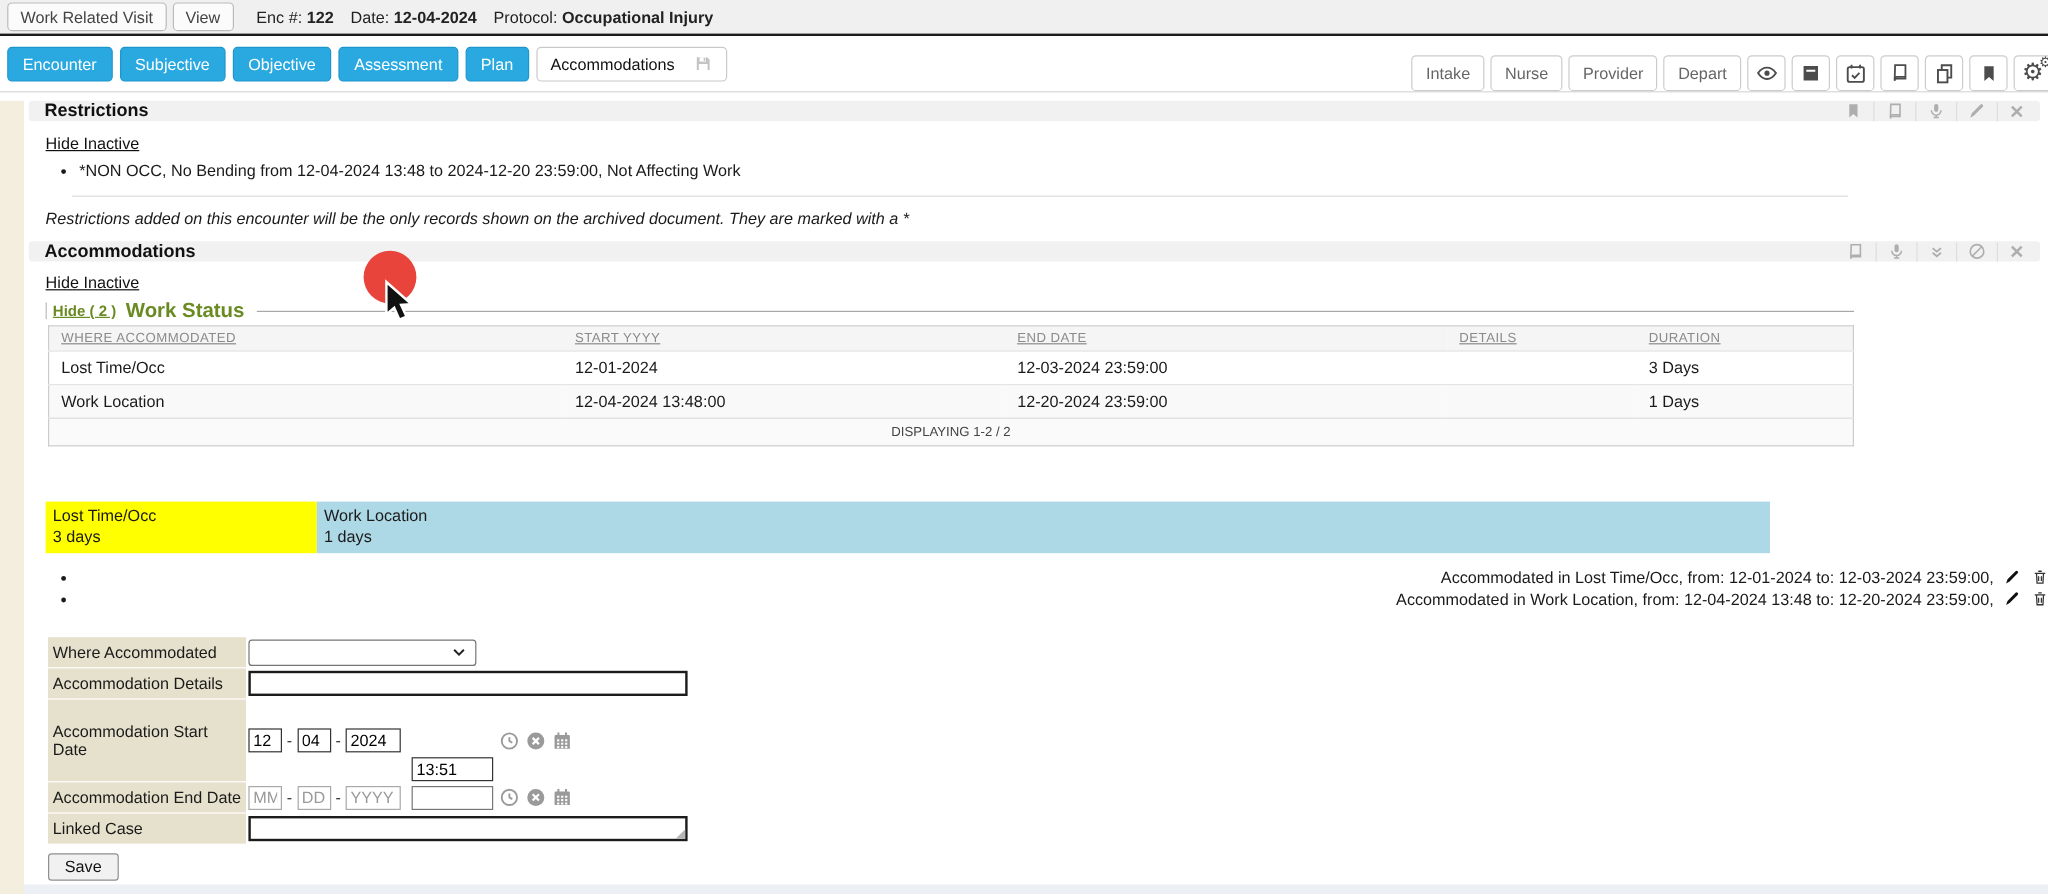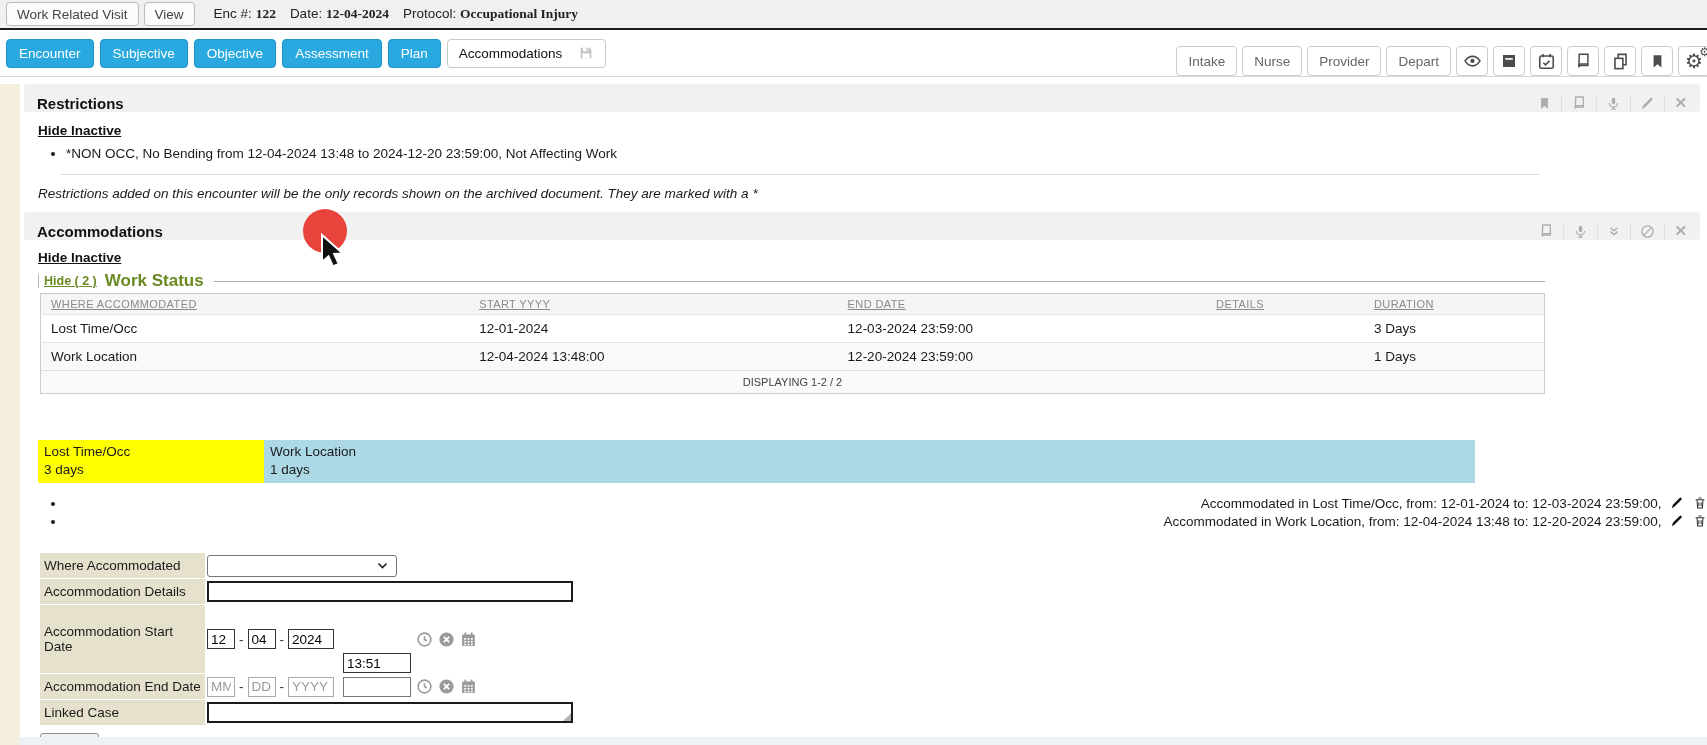--- a/index.html
+++ b/index.html
@@ -7,21 +7,21 @@
     font-family:"Liberation Sans", sans-serif; color:#1a1a1a; }
   body { position:relative; font-size:13.5px; }
 
   
   .topbar { height:30px; background:#f0f0f0; border-bottom:2px solid #1c1c1c;
     display:flex; align-items:center; padding:0 6px; }
   .tb-btn { height:24px; padding:0 10px; background:#fbfbfb; border:1px solid #bbb;
     border-radius:4px; color:#444; font-size:13.5px; margin-right:5px; cursor:pointer;
     font-family:inherit; }
   .meta { margin-left:14px; color:#222; white-space:nowrap; }
-  .meta b { font-weight:bold;font-family:Liberation Serif, serif; }
+  .meta b { font-weight:bold; }
 
   
   .tabbar { height:47px; background:#fff; border-bottom:1px solid #d8d8d8;
     display:flex; align-items:center; padding:0 6px; }
   .bluetab { height:29px; padding:0 12px; background:#29a9e0; border:1px solid #1e96cc;
     border-radius:4px; color:#fff; font-size:13.5px; margin-right:6px; cursor:pointer;
     font-family:inherit; }
   .activetab { height:29px; padding:0 11px; background:#fff; border:1px solid #c9c9c9;
     border-radius:4px; color:#111; display:flex; align-items:center; gap:16px; }
   .right-group { margin-left:auto; display:flex; align-items:center; gap:5px;margin-top:16px; }
@@ -31,30 +31,30 @@
     border-radius:4px; display:flex; align-items:center; justify-content:center;
     color:#4c4c4c; cursor:pointer; }
   .icon-btn:last-child { margin-right:-9px; }
   .gearwrap { position:relative; font-size:20px; line-height:1; color:#4c4c4c; }
   .gearwrap .gear2 { position:absolute; font-size:12px; right:-7px; top:-5px; }
 
   
   .page { position:relative; padding-left:20px; }
   .leftstrip { position:absolute; left:0; top:0; bottom:0; width:20px; background:#f3eedd; }
 
-  .secbar { margin:7px 7px 0 4px; height:28px; background:#f1f1f1; border-radius:3px;
-    display:flex; align-items:flex-end; padding:0 13px; }
+  .secbar { margin:7px 7px 0 4px; height:17px; background:#f1f1f1; border-radius:3px;
+    display:flex; align-items:center; padding:0 13px; }
   .secbar .title { font-weight:bold; font-size:15px; color:#111; }
   .sec-icons { margin-left:auto; display:flex; align-items:center; }
   .sec-icons .sep { width:1px; height:16px; background:#dedede; margin:0 9px; }
   .sec-ic { color:#aeaeae; display:flex; cursor:pointer; }
   .xmark { color:#aeaeae; font-size:15px; font-weight:bold; cursor:pointer; }
 
   .hide-link { display:inline-block; margin:11px 0 0 18px; color:#111;
-    text-decoration:underline; cursor:pointer;font-weight:bold; }
+    text-decoration:underline; cursor:pointer; }
   ul.res-list { margin:8px 0 0 46px; }
   ul.res-list li { margin-bottom:2px; }
   hr.res-div { border:none; border-top:1px solid #ddd; margin:13px 167px 0 40px; }
   .note { margin:11px 0 0 18px; font-style:italic; }
 
   
   .ws-legend { display:flex; align-items:center; margin:6px 162px 0 18px; }
   .ws-hide { color:#6a8a22; font-weight:bold; font-size:12.5px; text-decoration:underline;
     cursor:pointer; border-left:1px solid #bbb; padding-left:5px; }
   .ws-title { color:#6a8a22; font-weight:bold; font-size:17px; margin-left:8px; white-space:nowrap; }

